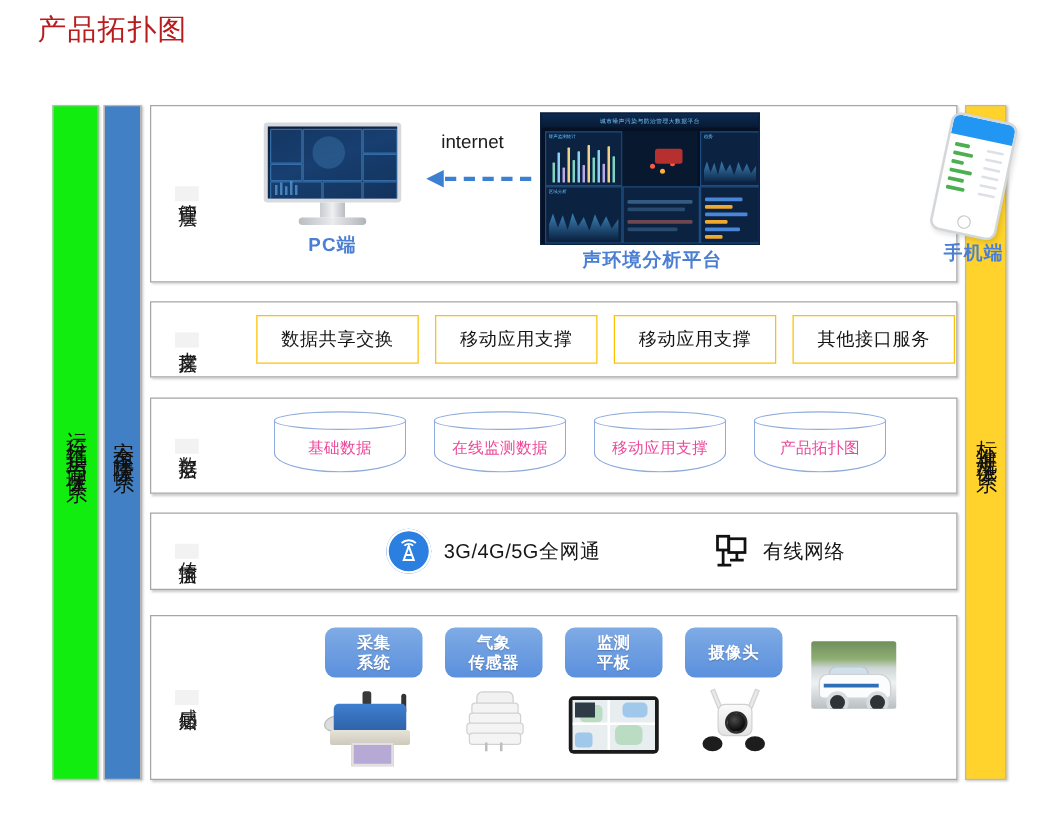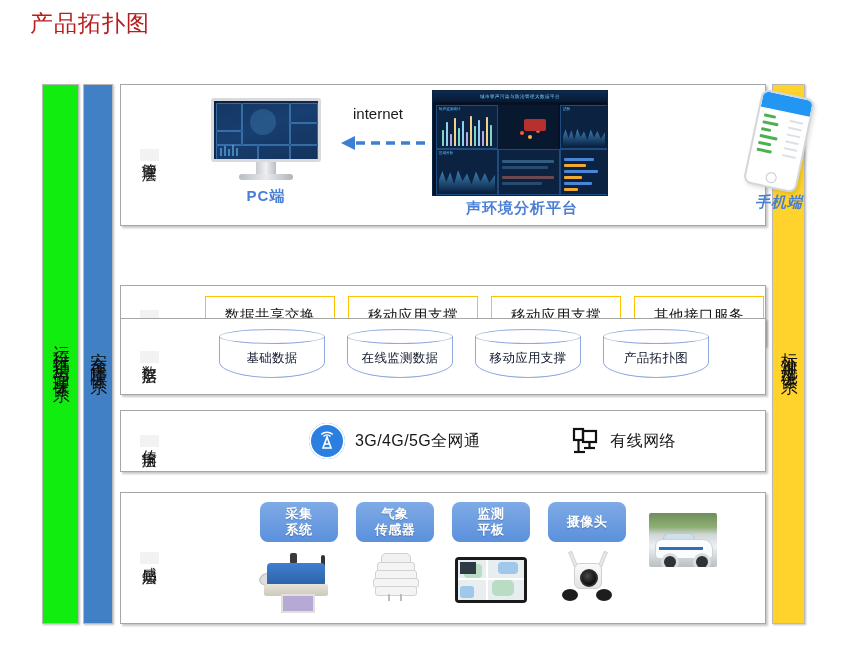--- a/index.html
+++ b/index.html
@@ -50,21 +50,21 @@
   .layer {
     position: absolute;
     left: 120px;
     width: 646px;
     box-sizing: border-box;
     background: #ffffff;
     border: 1px solid #a6a6a6;
     box-shadow: 1.5px 1.5px 2px rgba(0,0,0,0.22);
   }
   #layer-mgmt   { top: 84px;  height: 142px; }
-  #layer-supp   { top: 241px; height: 61px; margin-top: 44px;  }
+  #layer-supp   { top: 241px; height: 61px;  }
   #layer-data   { top: 318px; height: 77px;  }
   #layer-trans  { top: 410px; height: 62px;  }
   #layer-sense  { top: 492px; height: 132px; }
 
   .layer-label {
     position: absolute;
     left: 19px;
     top: 50%;
     transform: translateY(-50%);
     writing-mode: vertical-rl;
@@ -222,21 +222,21 @@
     position: absolute; left: 0; top: 0;
     width: 100%; height: 15px;
     border: 1px solid #8faadc;
     border-radius: 50%;
     background: #fff;
     box-sizing: border-box;
   }
   .cyl-text {
     position: absolute; left: 0; right: 0; top: 21px;
     text-align: center;
-    font-size: 12.5px; color: #0f172a;
+    font-size: 12.5px; color: #ec4899;
     letter-spacing: .3px;
   }
 
   
   #trans-content {
     position: absolute; left: 58px; top: 0; bottom: 0; right: 6px;
     display: flex; align-items: center; padding-left: 130px; gap: 10px;
   }
   .trans-item { display: flex; align-items: center; gap: 10px; }
   .trans-text { font-size: 16px; color: #171717; letter-spacing: .4px; }
@@ -443,21 +443,21 @@
         <div class="phone-bar" style="top:50px; width:13px;"></div>
         <div class="phone-bar" style="top:57px; width:15px;"></div>
         <div class="phone-line" style="top:23px; width:14px;"></div>
         <div class="phone-line" style="top:30px; width:14px;"></div>
         <div class="phone-line" style="top:37px; width:14px;"></div>
         <div class="phone-line" style="top:44px; width:14px;"></div>
         <div class="phone-line" style="top:51px; width:14px;"></div>
         <div class="phone-line" style="top:58px; width:14px;"></div>
         <div class="phone-home"></div>
       </div>
-      <div class="mgmt-caption" style="margin-top:4px;font-style:italic;">手机端</div>
+      <div class="mgmt-caption" style="margin-top:4px;">手机端</div>
     </div>
 
   </div>
 </div>
 
 <div class="layer" id="layer-supp">
   <div class="layer-label">支撑层</div>
   <div id="supp-content">
     <div class="supp-box">数据共享交换</div>
     <div class="supp-box">移动应用支撑</div>

